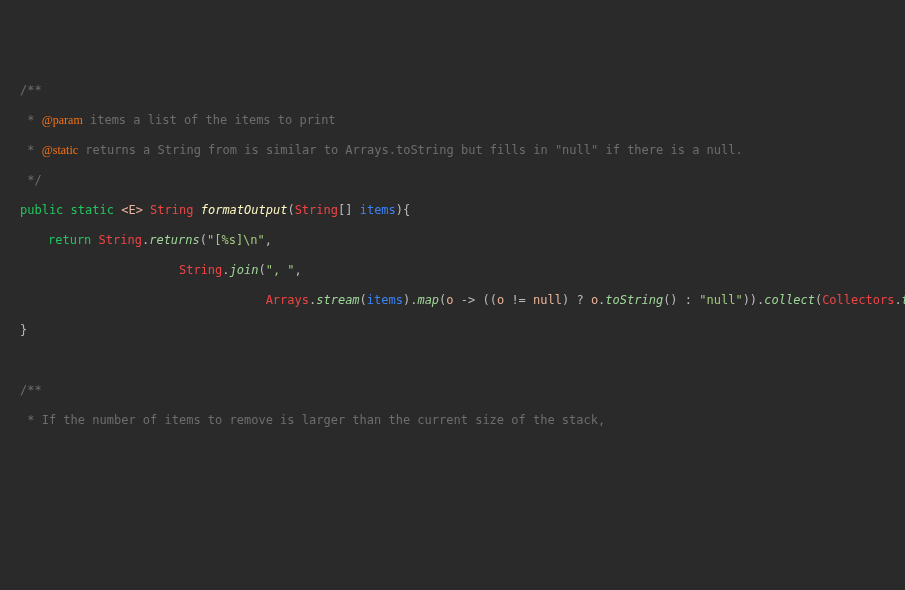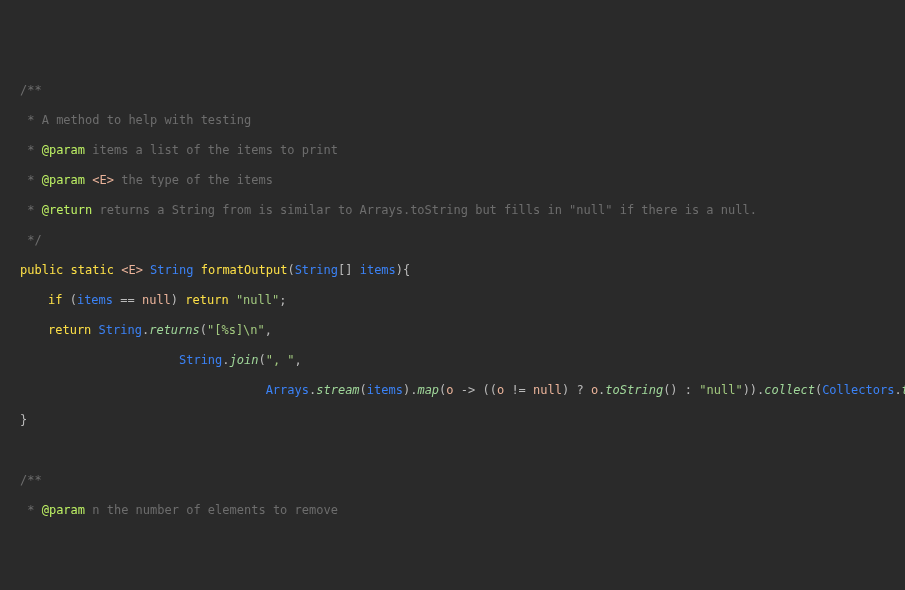--- a/index.html
+++ b/index.html
@@ -15,51 +15,48 @@
     overflow: hidden;
     width: 905px;
     height: 590px;
   }
   .code-area {
     padding: 8px 0 0 0;
   }
   .line { padding-left: 20px; height: 15px; }
   .ind1 { padding-left: 48px; }
   .c-cm  { color: #6d6d6d; }
-  .c-tag { color: #bef264; }
-  .c-kw  { color: #fde047; }
-  .c-typ { color: #3b82f6; }
-  .c-fn  { color: #fde047; }
+  .c-tag { color: #f97316; font-family: Liberation Serif, serif; }
+  .c-kw  { color: #22c55e; }
+  .c-typ { color: #ef4444; }
+  .c-fn  { color: #fef9c3; font-style: italic; }
   .c-fnc { color: #a0d79a; font-style: italic; }
   .c-id  { color: #3b82f6; }
   .c-op  { color: #bbbbbb; }
   .c-str { color: #a2c97f; }
   .c-sp  { color: #eab39a; }
 </style>
 </head>
 <body>
 
 
 
 <div class="code-area">
 <div class="line"><span class="c-cm">/**</span></div>
-<div class="line"><span class="c-cm"> * </span><span class="c-cm">A method to help with testing</span></div>
 <div class="line"><span class="c-cm"> * </span><span class="c-tag">@param</span><span class="c-cm"> items a list of the items to print</span></div>
-<div class="line"><span class="c-cm"> * </span><span class="c-tag">@param</span><span class="c-sp"> &lt;E&gt;</span><span class="c-cm"> the type of the items</span></div>
-<div class="line"><span class="c-cm"> * </span><span class="c-tag">@return</span><span class="c-cm"> returns a String from is similar to Arrays.toString but fills in "null" if there is a null.</span></div>
+<div class="line"><span class="c-cm"> * </span><span class="c-tag">@static</span><span class="c-cm"> returns a String from is similar to Arrays.toString but fills in "null" if there is a null.</span></div>
 <div class="line"><span class="c-cm"> */</span></div>
 <div class="line"><span class="c-kw">public</span> <span class="c-kw">static</span> <span class="c-sp">&lt;E&gt;</span> <span class="c-typ">String</span> <span class="c-fn">formatOutput</span><span class="c-op">(</span><span class="c-typ">String</span><span class="c-op">[] </span><span class="c-id">items</span><span class="c-op">){</span></div>
-<div class="line ind1"><span class="c-kw">if</span><span class="c-op"> (</span><span class="c-id">items</span><span class="c-op"> == </span><span class="c-sp">null</span><span class="c-op">) </span><span class="c-kw">return</span><span class="c-str"> "null"</span><span class="c-op">;</span></div>
 <div class="line ind1"><span class="c-kw">return</span><span> </span><span class="c-typ">String</span><span class="c-op">.</span><span class="c-fnc">returns</span><span class="c-op">(</span><span class="c-str">"[%s]\n"</span><span class="c-op">,</span></div>
 <div class="line"><span>                      </span><span class="c-typ">String</span><span class="c-op">.</span><span class="c-fnc">join</span><span class="c-op">(</span><span class="c-str">", "</span><span class="c-op">,</span></div>
 <div class="line"><span>                                  </span><span class="c-typ">Arrays</span><span class="c-op">.</span><span class="c-fnc">stream</span><span class="c-op">(</span><span class="c-id">items</span><span class="c-op">).</span><span class="c-fnc">map</span><span class="c-op">(</span><span class="c-sp">o</span><span class="c-op"> -&gt; ((</span><span class="c-sp">o</span><span class="c-op"> != </span><span class="c-sp">null</span><span class="c-op">) ? </span><span class="c-sp">o</span><span class="c-op">.</span><span class="c-fnc">toString</span><span class="c-op">() : </span><span class="c-str">"null"</span><span class="c-op">)).</span><span class="c-fnc">collect</span><span class="c-op">(</span><span class="c-typ">Collectors</span><span class="c-op">.</span><span class="c-fnc">to</span></div>
 <div class="line"><span class="c-op">}</span></div>
 <div class="line"></div>
 <div class="line"><span class="c-cm">/**</span></div>
-<div class="line"><span class="c-cm"> * </span><span class="c-tag">@param</span><span class="c-cm"> n the number of elements to remove</span></div>
+<div class="line"><span class="c-cm"> * </span><span class="c-cm">If the number of items to remove is larger than the current size of the stack,</span></div>
 
 
 
 
 
 
 
 
 
 

